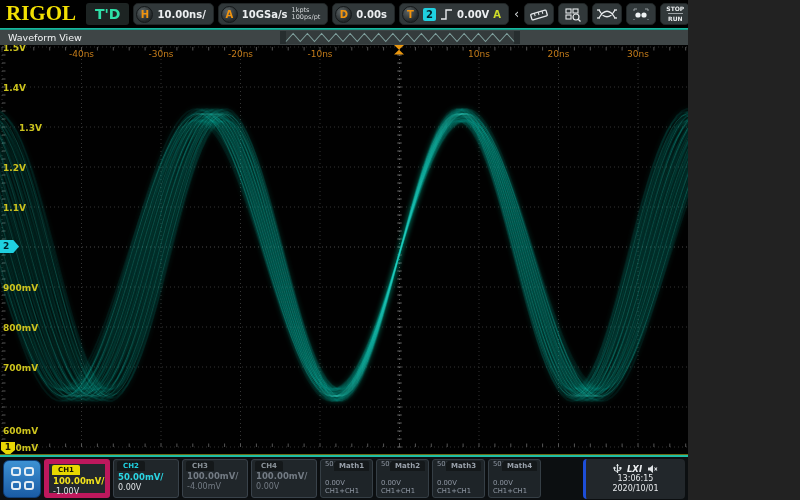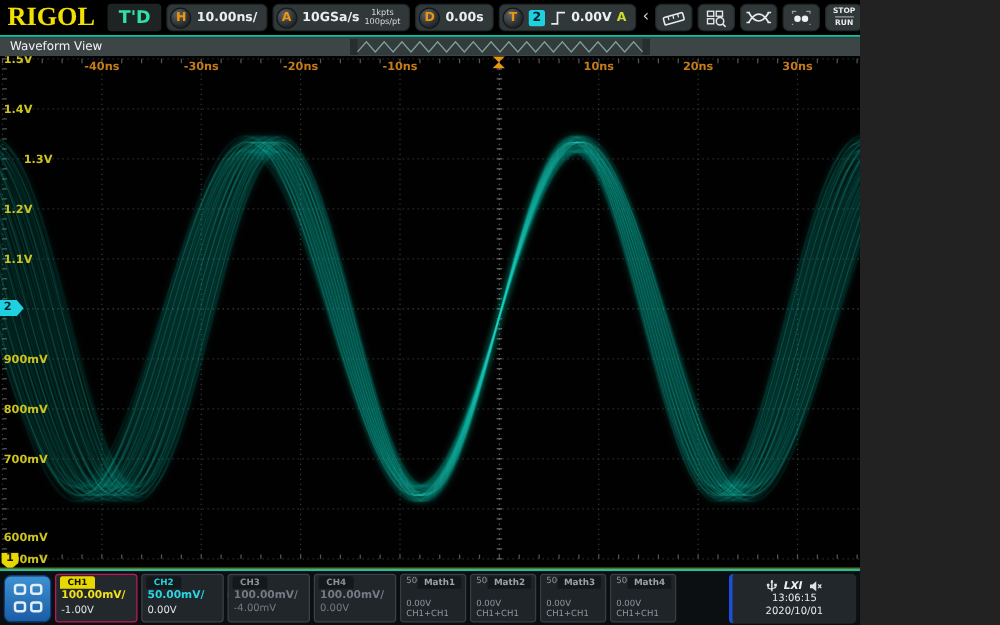--- a/index.html
+++ b/index.html
@@ -6,21 +6,21 @@
   *{box-sizing:border-box;font-family:"DejaVu Sans","Liberation Sans",sans-serif;}
   .screen{position:relative;width:688px;height:500px;background:#000;overflow:hidden;}
 
   
   .topbar{position:absolute;top:0;left:0;right:0;height:28px;display:flex;align-items:center;gap:4px;padding:0 2px;background:#000;}
   .logo{font-family:"Liberation Serif","DejaVu Serif",serif;font-weight:bold;font-size:21px;color:#f2e003;letter-spacing:0;padding:0 6px 2px 4px;}
   .chip{background:#1d2423;border-radius:3px;color:#2fe0a8;font-weight:bold;font-size:14px;padding:3px 9px;}
   .pill{display:flex;align-items:center;gap:4px;background:#31383a;border-radius:5px;height:22px;padding:0 7px 0 2px;border:1px solid #202526;}
   .knob{width:17px;height:17px;border-radius:50%;background:radial-gradient(circle at 35% 30%,#5c6466,#23282a 70%);border:1px solid #14181a;color:#f0930e;font-weight:bold;font-size:10px;display:flex;align-items:center;justify-content:center;}
   .pv{color:#eceff1;font-weight:bold;font-size:10px;white-space:nowrap;}
-  .stack{display:flex;flex-direction:column;align-items:center;line-height:1.15;font-size:6.5px;color:#d7dadc;white-space:nowrap;}
+  .stack{display:flex;flex-direction:column;line-height:1.15;font-size:6.5px;color:#d7dadc;white-space:nowrap;}
   .badge2{background:#1fd0e0;color:#00222a;font-weight:bold;font-size:10px;border-radius:2px;padding:1px 3px;line-height:11px;}
   .tmode{color:#cddc2a;font-weight:bold;font-size:10px;}
   .chev{color:#cfd3d5;font-size:13px;line-height:22px;padding:0 1px;}
   .tbtn{width:30px;height:22px;background:#31383a;border:1px solid #202526;border-radius:5px;display:flex;align-items:center;justify-content:center;flex:none;}
   .tbtn svg{display:block;}
   .stoprun{display:flex;flex-direction:column;align-items:center;font-size:6px;font-weight:bold;color:#e9ecee;line-height:8px;}
   .stoprun .run{border-top:1px solid #9aa0a3;padding-top:1px;}
   .sysbtn{margin-left:2px;width:32px;height:22px;background:#31383a;border:1px solid #202526;border-radius:5px;display:flex;align-items:center;justify-content:center;color:#e5e8ea;}
   .sysbtn .g1{font-size:13px;line-height:13px;}
   .sysbtn .g2{font-size:8px;margin-left:-4px;margin-top:7px;}
@@ -30,38 +30,38 @@
   
   .tabbar{position:absolute;top:30px;left:0;right:0;height:15px;background:#3e4546;}
   .tabtitle{position:absolute;left:8px;top:0;line-height:15px;font-size:9.5px;color:#f2f4f5;}
   .preview{position:absolute;left:280px;top:1px;}
 
   
   .grat{position:absolute;top:45px;left:0;right:0;height:410px;background:#010101;overflow:hidden;}
   .grat svg{position:absolute;left:0;top:0;}
   .labels{position:absolute;inset:0;pointer-events:none;}
   .vlabel{position:absolute;font-size:9px;font-weight:bold;color:#cdc41e;white-space:nowrap;}
-  .tlabel{position:absolute;font-size:9px;font-weight:bold;color:#c47c1a;transform:translateX(-50%);white-space:nowrap;}
+  .tlabel{position:absolute;font-size:9px;font-weight:normal;color:#c47c1a;transform:translateX(-50%);white-space:nowrap;}
   .trigmark{position:absolute;left:393px;top:0;}
   .ch2mark{position:absolute;left:0;top:195px;width:19px;height:13px;background:#1fd0e0;clip-path:polygon(0 0,70% 0,100% 50%,70% 100%,0 100%);color:#00222a;font-size:9px;font-weight:bold;line-height:13px;padding-left:3px;}
   .ch1mark{position:absolute;left:1px;top:397px;width:14px;height:14px;background:#e8d703;clip-path:polygon(0 0,100% 0,100% 58%,50% 100%,0 58%);color:#1b1b00;font-size:9px;font-weight:bold;text-align:center;line-height:10px;}
 
   .sep-bottom{position:absolute;top:454px;left:0;right:0;height:3px;background:linear-gradient(to bottom,#6b6b14 0 1px,#1fbfa6 1px);}
 
   
   .bottombar{position:absolute;top:457px;left:0;right:0;bottom:0;background:#0c0f11;display:flex;align-items:center;gap:3px;padding:0 3px;}
   .chmenu{width:38px;height:38px;flex:none;border-radius:6px;background:linear-gradient(#3d92d3,#1a5ca5);border:1px solid #0e3e78;display:flex;flex-wrap:wrap;align-items:center;justify-content:center;gap:3px;padding:6px;}
   .chmenu span{width:10px;height:9px;border:2px solid #e4edf4;border-radius:3px;}
   .chbox{position:relative;width:66px;height:39px;background:#20262a;border:1px solid #39424a;border-radius:3px;flex:none;}
-  .chbox.sel{border:1px solid #be185d;background:#23282c;}
+  .chbox.sel{border:5px solid #be185d;background:#23282c;}
   .chtab{position:absolute;top:1px;left:3px;font-size:7px;font-weight:bold;line-height:8px;padding:1px 6px;border-radius:2px 2px 0 0;background:#14181a;}
   .sel .chtab{background:#e6d800;color:#161600;}
   .t-cyan{color:#1fd0e0;}
   .t-dim{color:#8a9299;}
-  .chline1{margin-top:11px;padding:0 4px;display:flex;gap:18px;font-size:8.5px;font-weight:bold;white-space:nowrap;}
+  .chline1{margin-top:11px;padding:0 4px;display:flex;align-items:center;gap:18px;font-size:8.5px;font-weight:bold;white-space:nowrap;}
   .chline2{padding:0 4px;font-size:8px;margin-top:1px;color:#dfe3e6;white-space:nowrap;}
   .c-y{color:#f2e21c;}
   .c-c{color:#2bd6e4;}
   .dim .chline1,.dim .chline2{color:#737b84;}
   .coup{color:#dfe3e6;font-size:8.5px;font-weight:bold;}
   .dim .coup{color:#737b84;}
   .lock{position:relative;width:8px;height:11px;display:inline-block;flex:none;}
   .lock .shackle{position:absolute;top:0;left:1px;width:5px;height:5px;border:1.4px solid #c6cbd0;border-bottom:none;border-radius:3px 3px 0 0;}
   .lock .lbody{position:absolute;bottom:0;left:0;width:8px;height:6px;background:#c6cbd0;border-radius:1px;}
   .mathbox{position:relative;width:53px;height:39px;background:#1e2428;border:1px solid #353e45;border-radius:3px;flex:none;}

